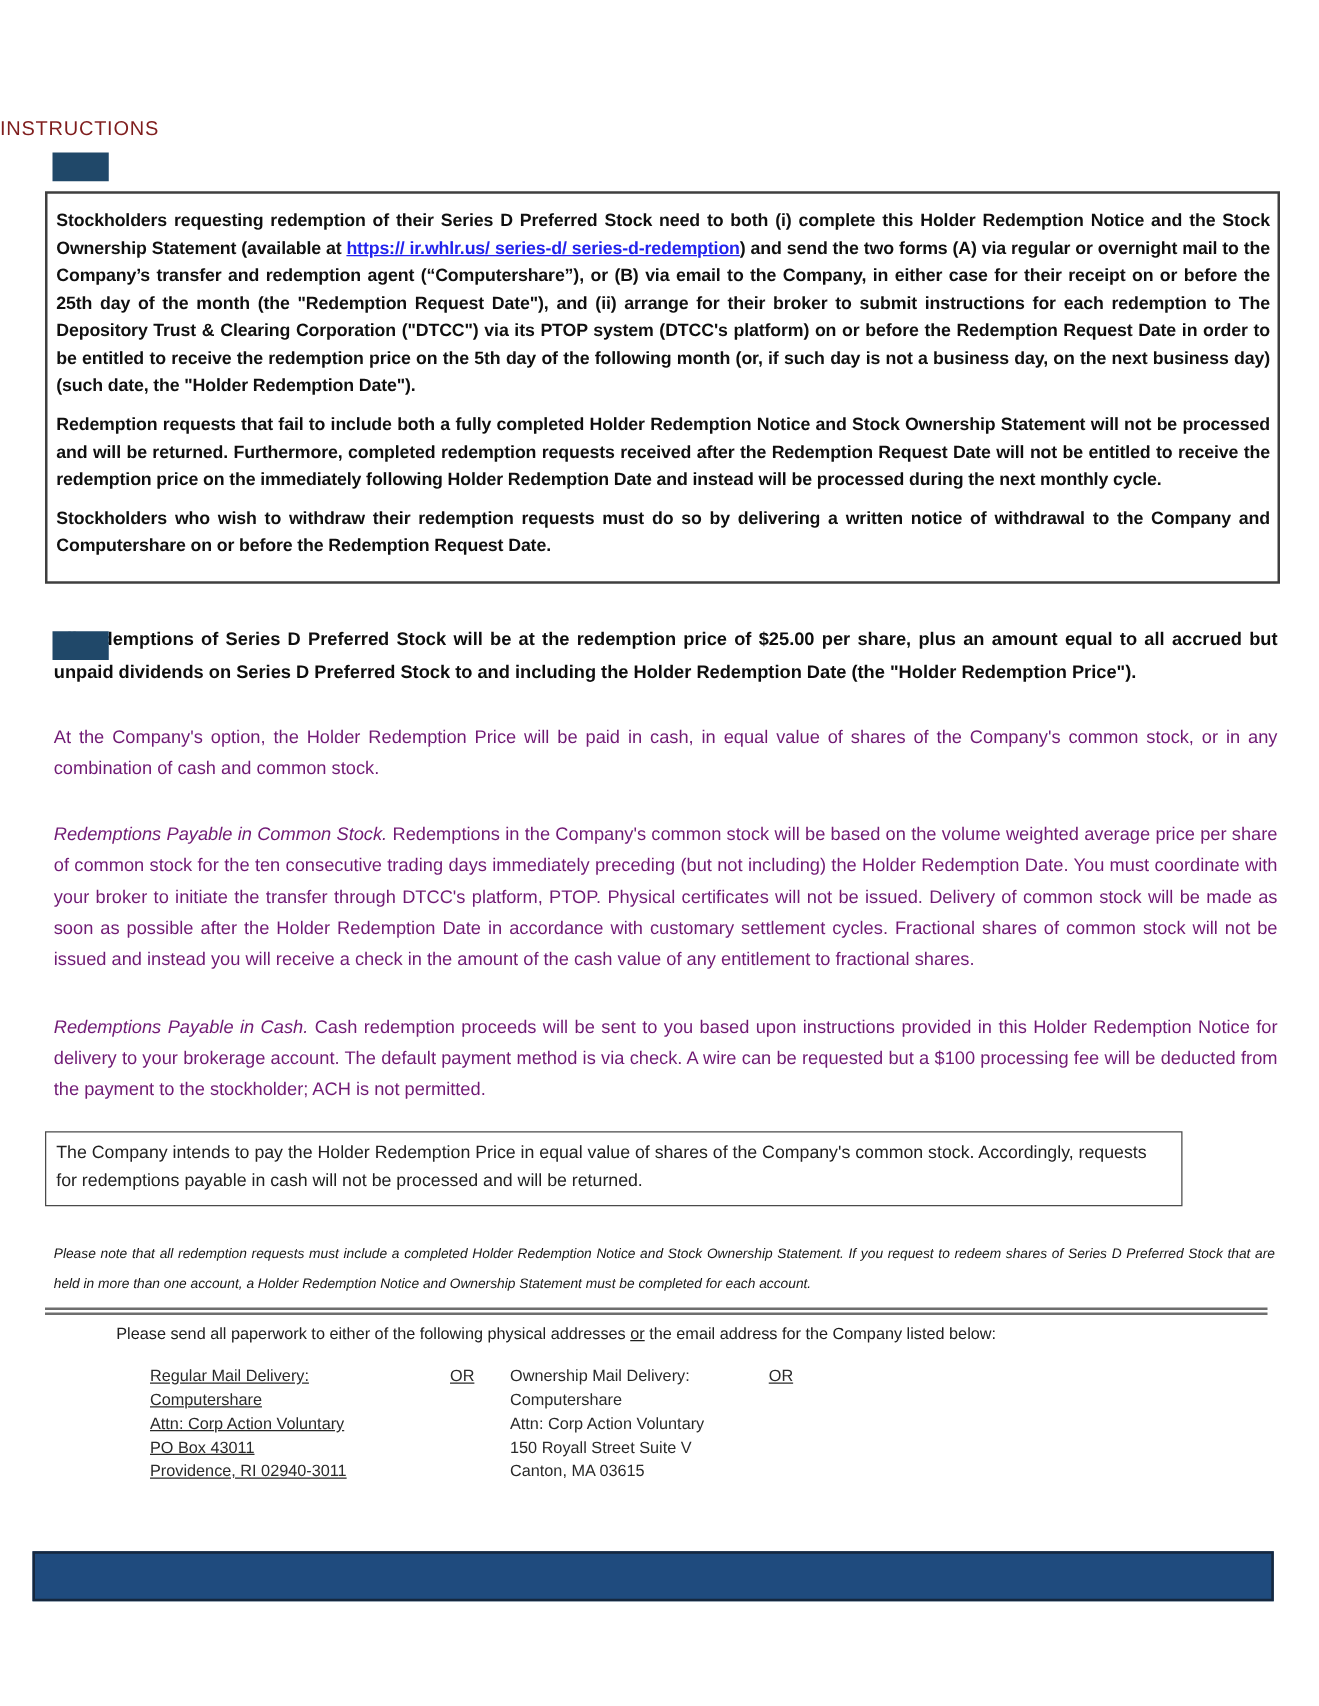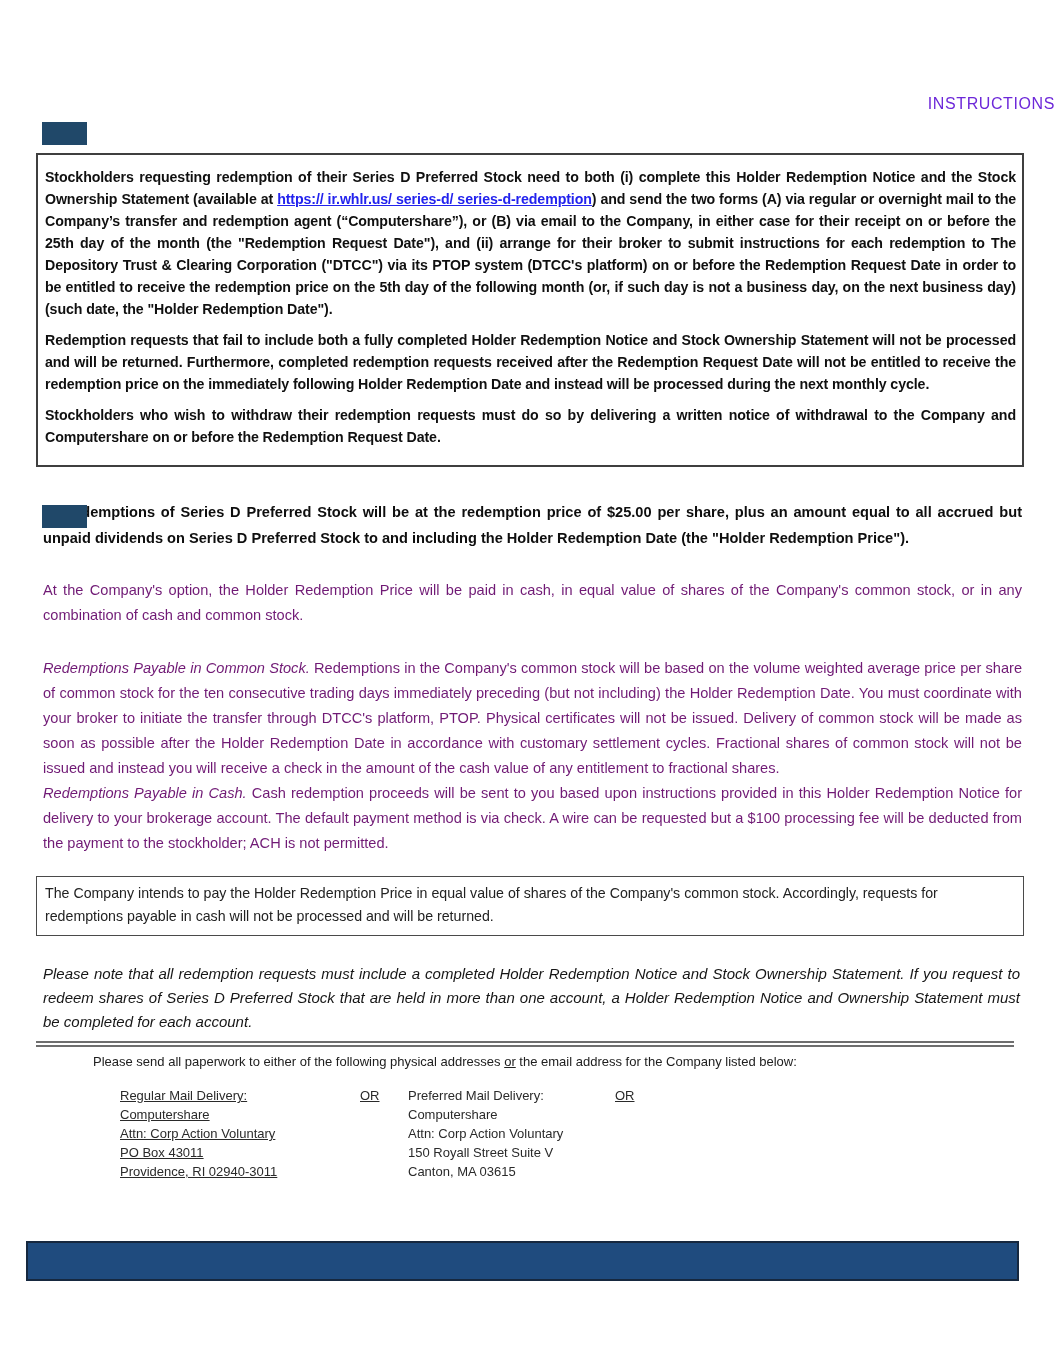--- a/index.html
+++ b/index.html
@@ -7,25 +7,25 @@
     position:relative;
     width:1055px;height:1365px;
     margin:0 auto;
     background:#ffffff;
     font-family:"Liberation Sans","DejaVu Sans",sans-serif;
     color:#1c1c1c;
     overflow:hidden;
   }
   .doc-title{
     margin:95px 0 0 0;
-    text-align:right;
+    text-align:left;
     font-size:16px;
     font-weight:400;
     letter-spacing:0.6px;
-    color:#6d28d9;
+    color:#7f1d1d;
   }
   .marker{
     position:absolute;
     left:42px;width:45px;height:23px;
     background:#204869;
   }
   .marker-1{top:122px;}
   .marker-2{top:505px;}
   .notice-box{
     box-sizing:border-box;
@@ -54,40 +54,40 @@
     margin:0;
     text-align:justify;
     font-size:14.6px;
     line-height:25px;
     color:#701a75;
   }
   .para.bold{font-weight:700;line-height:26px;color:#0e0e0e;}
   .mt-price{margin-top:32px;}
   .mt-option{margin-top:27px;}
   .mt-common{margin-top:28px;}
-  .mt-cash{}
+  .mt-cash{margin-top:29px;}
   .para em{font-style:italic;}
   .note-box{
     box-sizing:border-box;
     margin:20px 0 0 36px;
-    width:988px;
+    width:910px;
     border:1.5px solid #4a4a4a;
     padding:5px 8px 7px 8px;
   }
   .note-box p{
     margin:0;
     font-size:14.2px;
     line-height:23px;
     color:#222222;
     text-align:left;
   }
   .italic-note{
     margin:26px 35px 0 43px;
     font-style:italic;
-    font-size:15px;
+    font-size:11px;
     line-height:24px;
     text-align:justify;
     color:#161616;
   }
   .double-rule{
     margin:7px 0 0 36px;
     width:978px;
     height:2px;
     border-top:2px solid #6e6e6e;
     border-bottom:2px solid #6e6e6e;
@@ -169,21 +169,21 @@
       <div class="addr-line">Regular Mail Delivery:</div>
       <div class="addr-line">Computershare</div>
       <div class="addr-line">Attn: Corp Action Voluntary</div>
       <div class="addr-line">PO Box 43011</div>
       <div class="addr-line">Providence, RI 02940-3011</div>
     </div>
 
     <div class="or-sep u">OR</div>
 
     <div class="addr-col col-overnight">
-      <div class="addr-line">Preferred Mail Delivery:</div>
+      <div class="addr-line">Ownership Mail Delivery:</div>
       <div class="addr-line">Computershare</div>
       <div class="addr-line">Attn: Corp Action Voluntary</div>
       <div class="addr-line">150 Royall Street Suite V</div>
       <div class="addr-line">Canton, MA 03615</div>
     </div>
 
     <div class="or-sep sep2 u">OR</div>
 
 
   </div>

